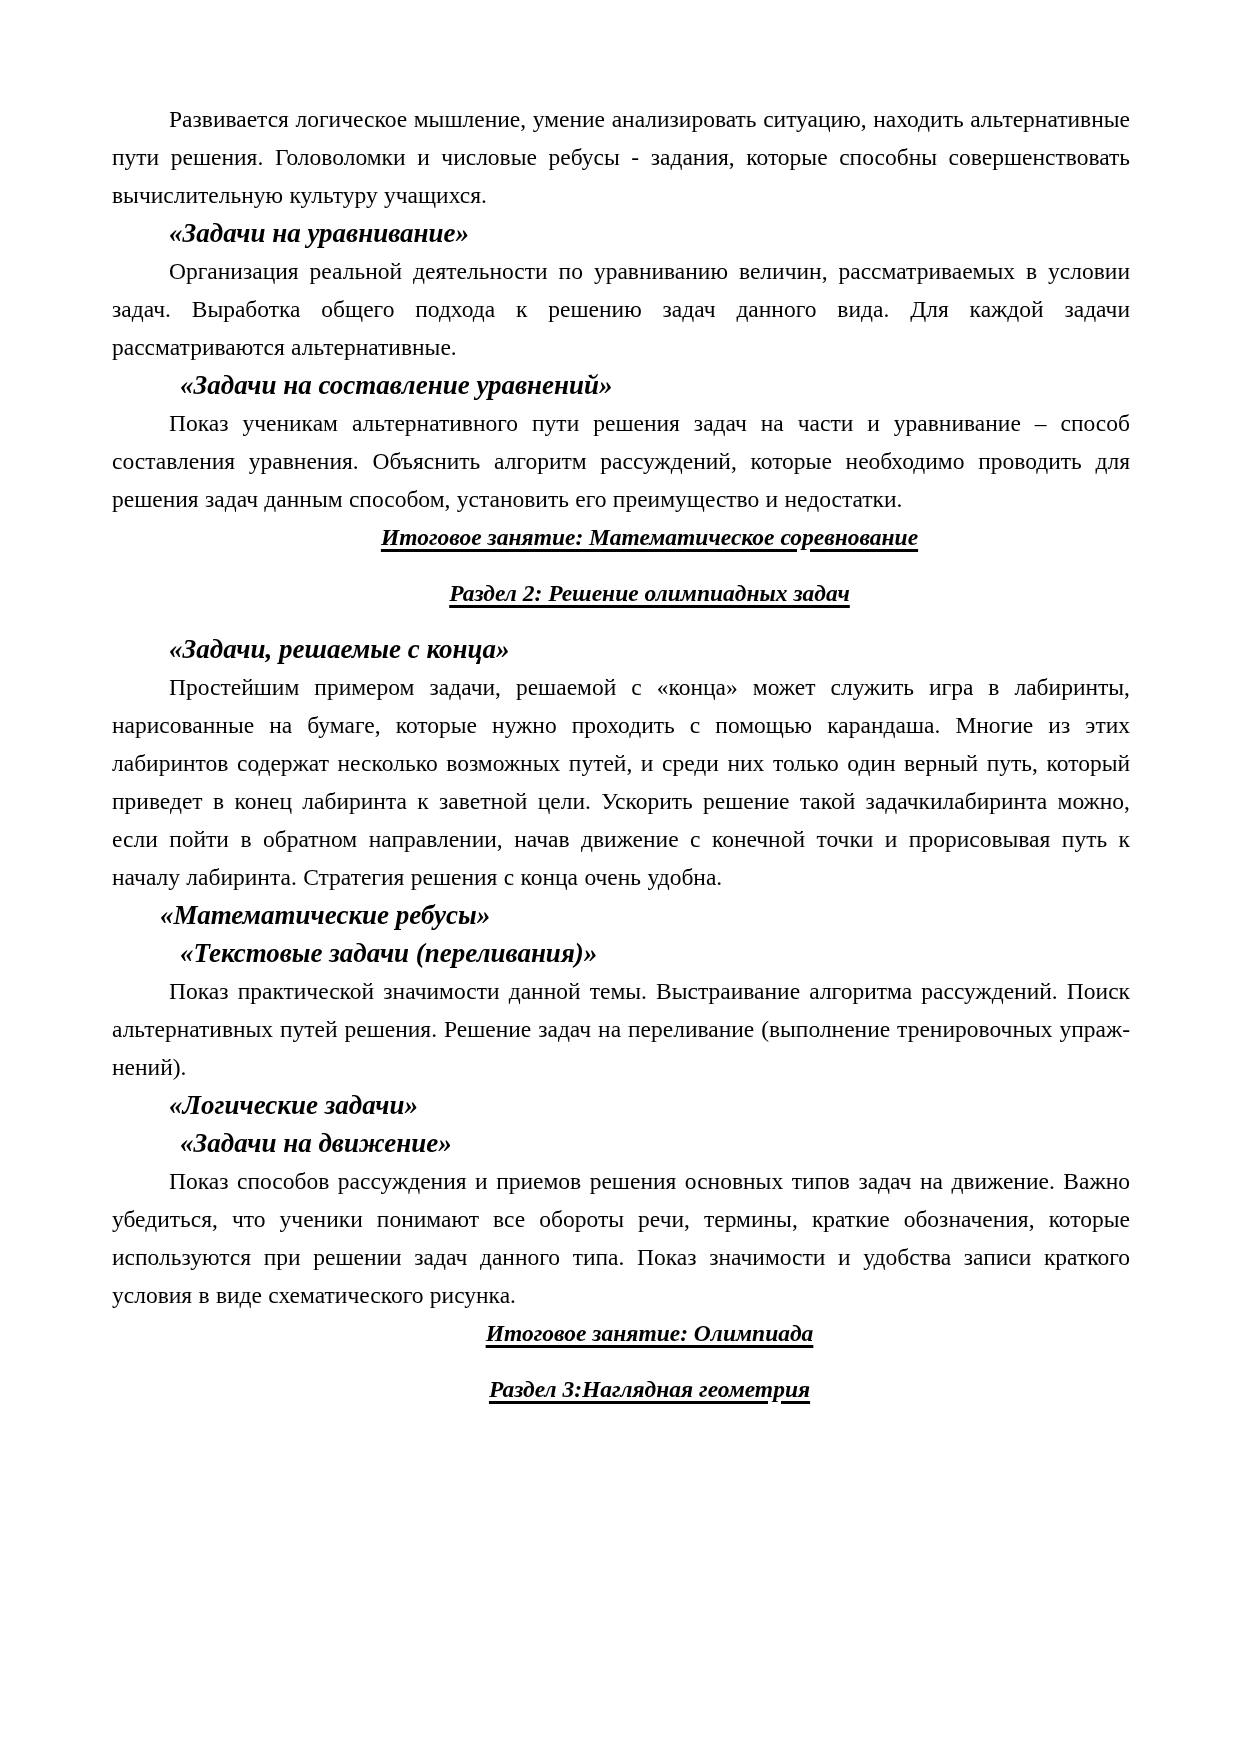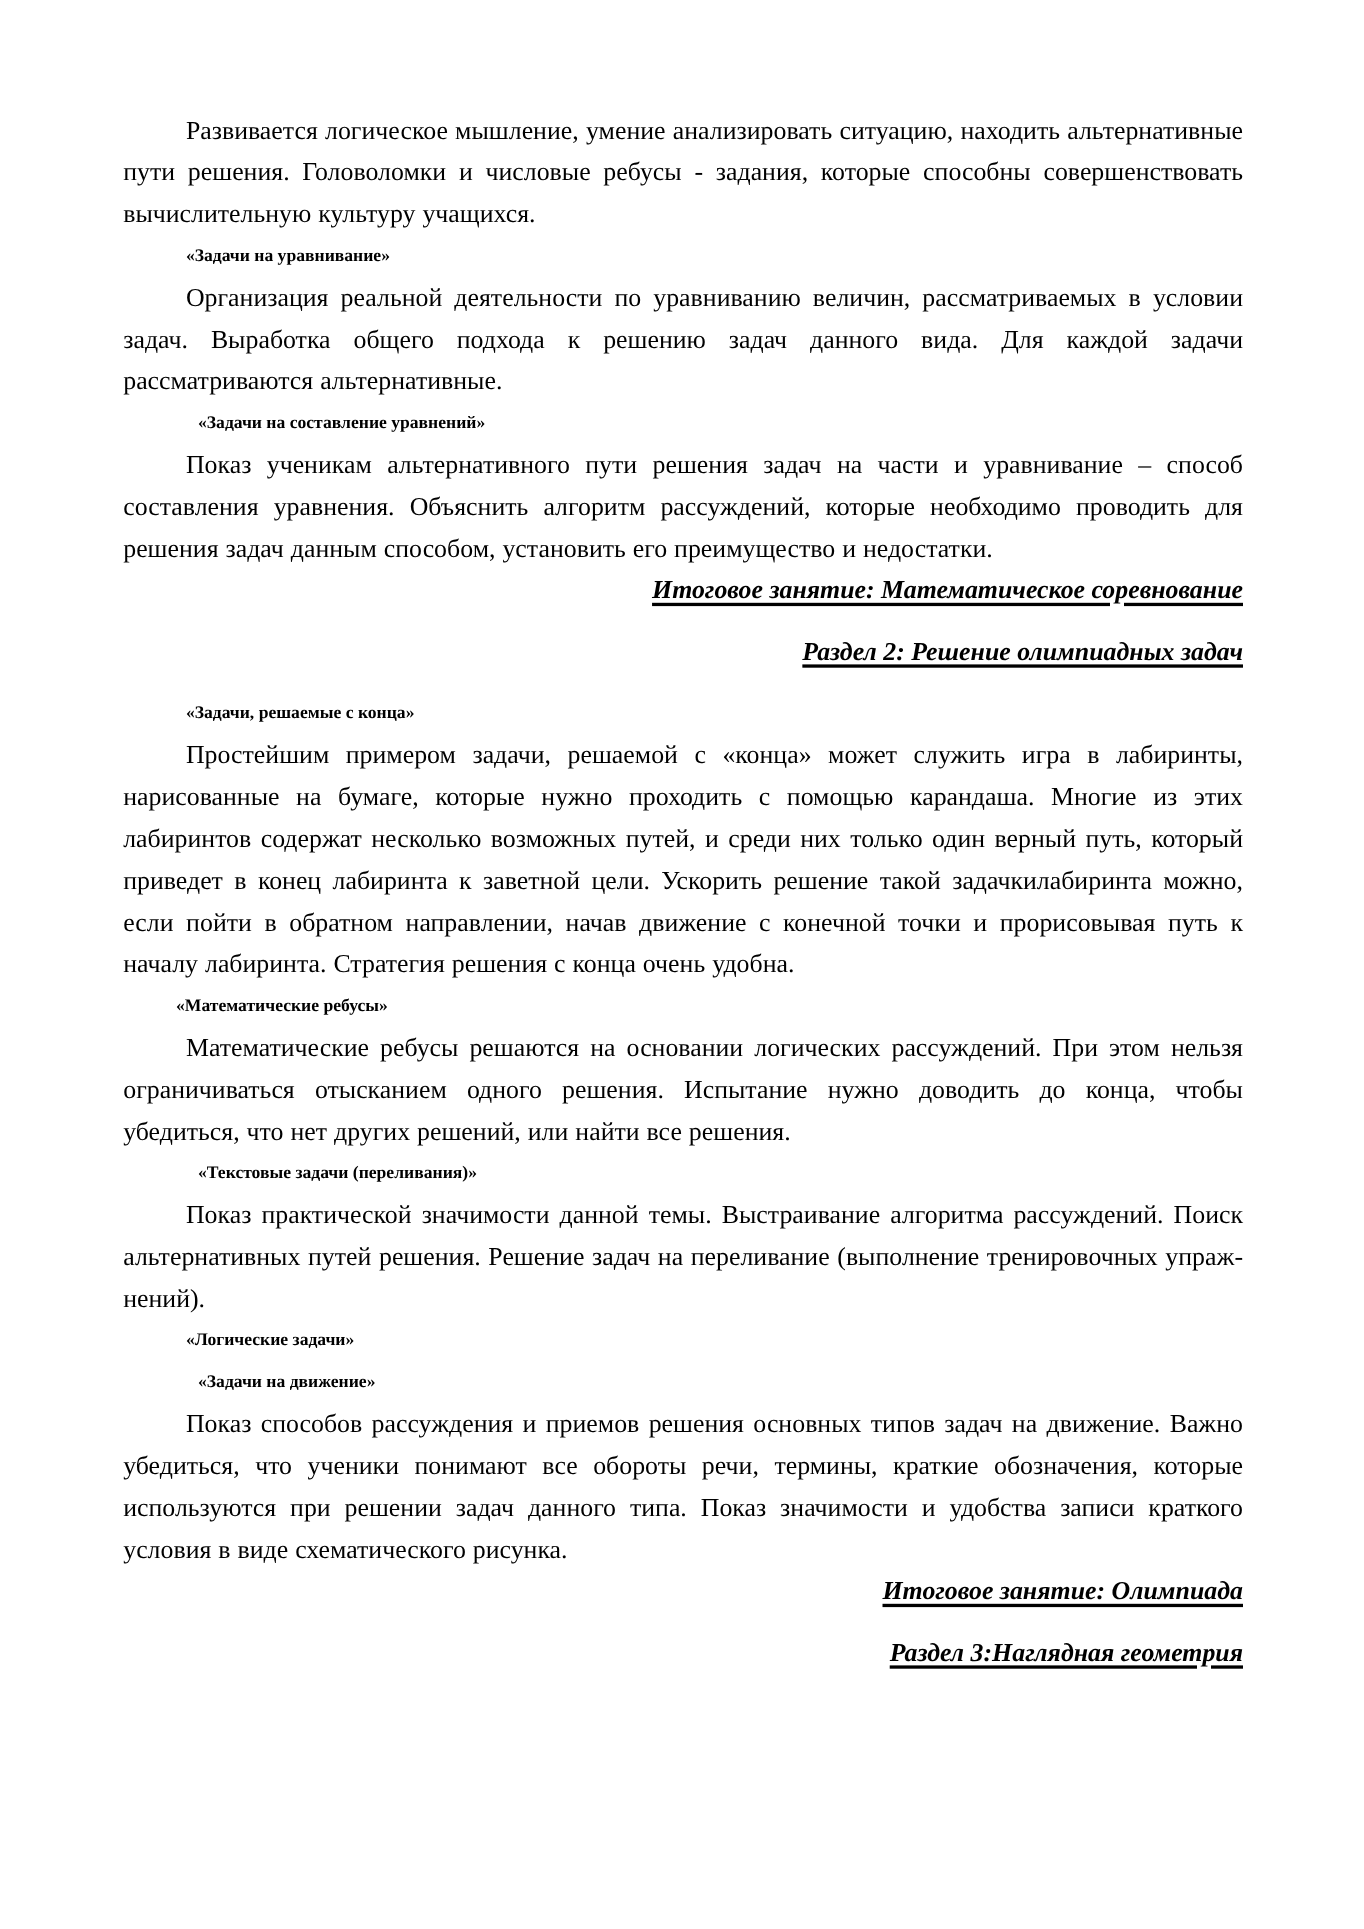--- a/index.html
+++ b/index.html
@@ -25,39 +25,40 @@
     font-size: 23.5px;
     line-height: 38px;
     text-align: justify;
     text-indent: 57px;
     text-justify: inter-word;
     hyphens: manual;
     word-spacing: 0.02em;
   }
   h3.subhead {
     margin: 0;
-    font-size: 16px;
+    font-size: 27px;
     line-height: 38px;
     font-weight: bold;
+    font-style: italic;
     text-align: left;
     text-indent: 57px;
     white-space: nowrap;
   }
   h3.subhead.ind2 { text-indent: 68px; }
   h3.subhead.ind3 { text-indent: 48px; }
   h2.section {
     margin: 0;
     font-size: 23.5px;
     line-height: 38px;
     font-weight: bold;
     font-style: italic;
     text-decoration: underline;
     text-underline-offset: 4px;
     text-decoration-thickness: 2.5px;
-    text-align: right;
+    text-align: center;
     text-indent: 57px;
     white-space: nowrap;
   }
   .gap-md { height: 18px; }
 </style>
 </head>
 <body>
 
 <div class="page">
   <div class="content">
@@ -79,21 +80,20 @@
     <h2 class="section">Раздел 2: Решение олимпиадных задач</h2>
 
     <div class="gap-md"></div>
 
     <h3 class="subhead">«Задачи, решаемые с конца»</h3>
 
     <p class="body">Простейшим примером задачи, решаемой с «конца» может служить игра в лабиринты, нарисованные на бумаге, которые нужно проходить с помощью карандаша. Многие из этих лабиринтов содержат несколько возможных путей, и среди них только один верный путь, который приведет в конец лабиринта к заветной цели. Ускорить решение такой задачки­лабиринта можно, если пойти в обратном направлении, начав движение с конечной точки и прорисовывая путь к началу лабиринта. Стратегия решения с конца очень удобна.</p>
 
     <h3 class="subhead ind3">«Математические ребусы»</h3>
 
-    <p class="body">Математические ребусы решаются на основании логических рассуждений. При этом нельзя ограничиваться отысканием одного решения. Испытание нужно доводить до конца, чтобы убедиться, что нет других решений, или найти все решения.</p>
 
 
 
     <h3 class="subhead ind2">«Текстовые задачи (переливания)»</h3>
 
     <p class="body">Показ практической значимости данной темы. Выстраивание алгоритма рассуждений. Поиск альтернативных путей решения. Решение задач на переливание (выполнение тренировочных упраж­нений).</p>
 
     <h3 class="subhead">«Логические задачи»</h3>
 
 

